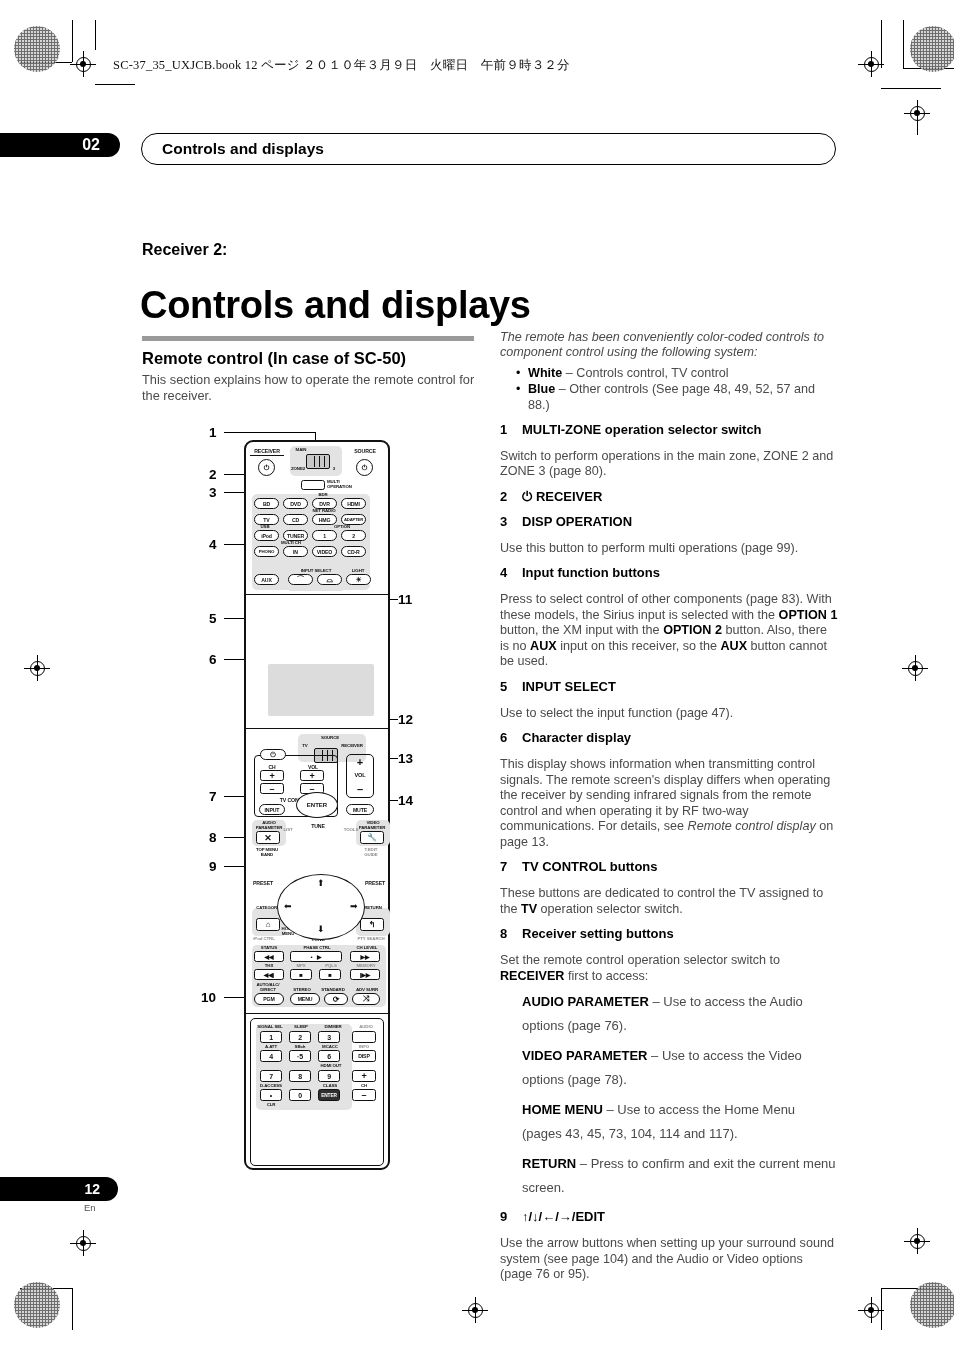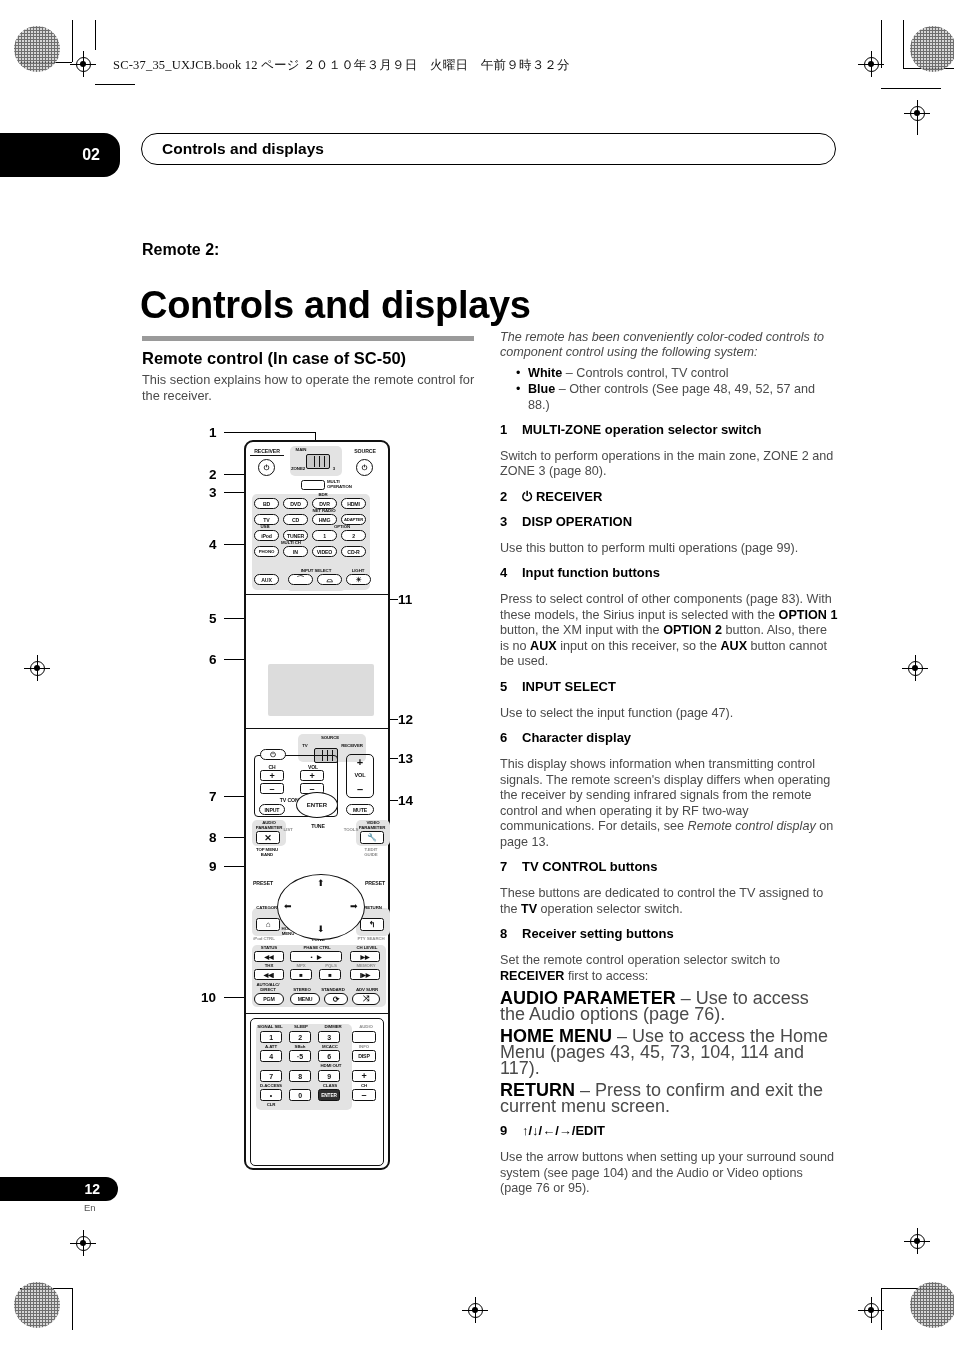--- a/index.html
+++ b/index.html
@@ -33,21 +33,21 @@
 
   
   .slug {
     position:absolute; left:113px; top:57px;
     font-family:"Liberation Serif", serif;
     font-size:12.5px; color:#111; letter-spacing:.2px; white-space:nowrap;
   }
 
   
   .runhead-chapter{
-    position:absolute; left:0px; top:133px; width:120px; height:44px;
+    position:absolute; left:0px; top:133px; width:120px; height:24px;
     background:#000; border-radius:0 16px 16px 0;
     color:#fff; font-weight:bold; font-size:16px;
     display:flex; align-items:center; justify-content:flex-end;
     padding-right:20px;
   }
   .runhead-bar{
     position:absolute; left:141px; top:133px; width:695px; height:32px;
     border:1.6px solid #000; border-radius:16px;
     display:flex; align-items:center; padding-left:20px;
     font-weight:bold; font-size:15.5px; color:#000;
@@ -91,22 +91,22 @@
   .rcol ul li::before{ content:"•"; position:absolute; left:-2px; color:#000;}
   .rcol b, .rcol strong{ color:#000; font-weight:bold;}
   .item{ margin-bottom:9px; }
   .item .ihead{
     font-size:13px; font-weight:bold; color:#000; margin-bottom:1px;
     display:flex; gap:0;
   }
   .item .ihead .num{ width:22px; flex:none; }
   .item .ibody{ font-size:12.6px; line-height:15.5px; color:#4a4a4a;margin-top:12px;}
   .item .ibody i{ font-style:italic; }
-  .sub{ margin-top:6px; font-size:18px;
-        line-height:16px; color:#4a4a4a;}
+  .sub{ margin-left:22px; margin-top:6px; font-size:13px;
+        line-height:24px; color:#4a4a4a;}
 
   
   .folio{
     position:absolute; left:0px; top:1177px; width:118px; height:24px;
     background:#000; border-radius:0 12px 12px 0;
     color:#fff; font-weight:bold; font-size:14px;
     display:flex; align-items:center; justify-content:flex-end;
     padding-right:18px;
   }
   .folio-sub{
@@ -227,21 +227,21 @@
 <div class="regmark" style="left:904px;top:1228px;">
     <div class="regcirc"></div>
     <div class="regdot"></div>
   </div>
 
 <div class="slug">SC-37_35_UXJCB.book   12 ページ   ２０１０年３月９日　火曜日　午前９時３２分</div>
 
 <div class="runhead-chapter">02</div>
 <div class="runhead-bar">Controls and displays</div>
 
-<div class="chapter-label">Remote 2:</div>
+<div class="chapter-label">Receiver 2:</div>
 <h1 class="chapter-title">Controls and displays</h1>
 
 <div class="rule-grey"></div>
 <div class="sec-head">Remote control (In case of SC-50)</div>
 <div class="sec-body">This section explains how to operate the remote control for the receiver.</div>
 
 <div class="rcol">
   <p class="intro">The remote has been conveniently color-coded controls to component control using the following system:</p>
   <ul>
     <li><b>White</b><span> – </span><span>Controls control, TV control</span></li>
@@ -303,20 +303,21 @@
     <div class="ibody">These buttons are dedicated to control the TV assigned to the <b>TV</b> operation selector switch.</div>
   </div>
 
   <div class="item">
     <div class="ihead">
         <span class="num">8</span>
         <span>Receiver setting buttons</span>
       </div>
     <div class="ibody">Set the remote control operation selector switch to <b>RECEIVER</b> first to access:</div>
     <div class="sub"><b>AUDIO PARAMETER</b><span> – Use to access the Audio options (page 76).</span></div>
+    <div class="sub"><b>VIDEO PARAMETER</b><span> – Use to access the Video options (page 78).</span></div>
     <div class="sub"><b>HOME MENU</b><span> – Use to access the Home Menu (pages 43, 45, 73, 104, 114 and 117).</span></div>
     <div class="sub"><b>RETURN</b><span> – Press to confirm and exit the current menu screen.</span></div>
   </div>
 
   <div class="item" style="margin-top:8px;">
     <div class="ihead">
         <span class="num">9</span>
         <span>↑/↓/←/→/EDIT</span>
       </div>
     <div class="ibody">Use the arrow buttons when setting up your surround sound system (see page 104) and the Audio or Video options (page 76 or 95).</div>

